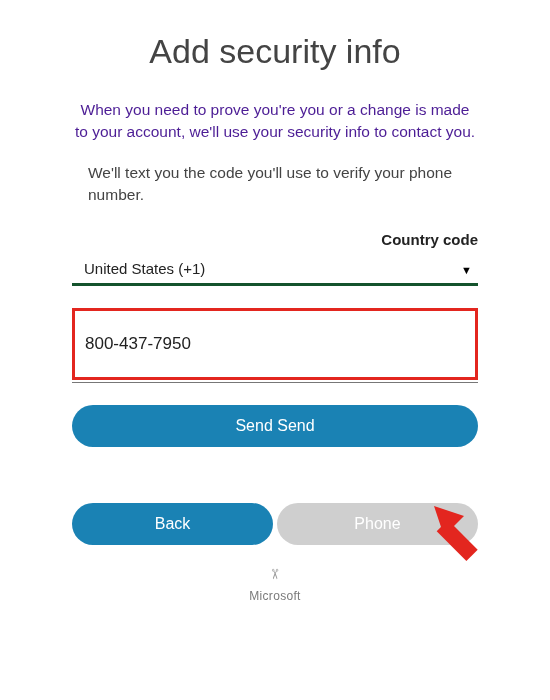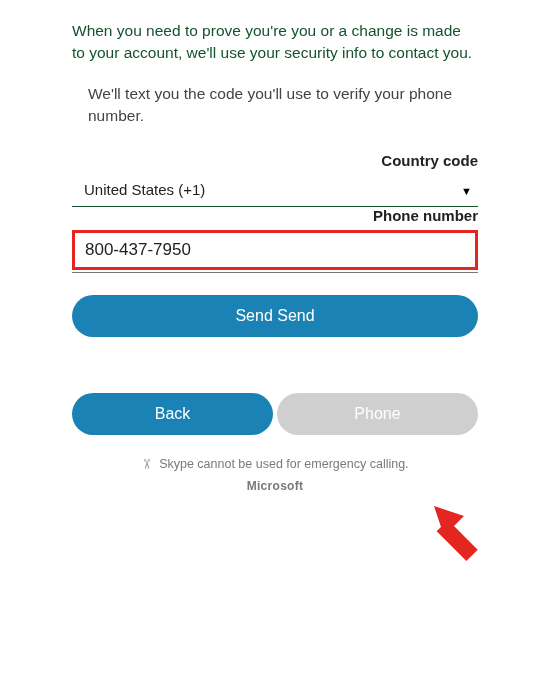--- a/index.html
+++ b/index.html
@@ -17,61 +17,63 @@
     .page-title {
       font-size: 34px;
       font-weight: 300;
       color: #444;
       text-align: center;
       margin-top: 12px;
       margin-bottom: 28px;
     }
     .intro-text {
       font-size: 15.5px;
-      color: #14532d;
+      color: #4c1d95;
       line-height: 1.45;
       margin-bottom: 18px;
+      text-align: center;
     }
     .helper-text {
       font-size: 15.5px;
       color: #444;
       line-height: 1.45;
       margin-bottom: 24px;
       margin-left: 16px;
     }
     .field-label {
       font-weight: 700;
       font-size: 15px;
       color: #222;
       margin-bottom: 6px;
       display: block;
       text-align: right;
     }
     .select-wrap {
       position: relative;
-      border-bottom: 1px solid #14532d;
+      border-bottom: 3px solid #14532d;
       height: 32px;
+      margin-bottom: 22px;
     }
     .select-value {
       position: absolute;
       left: 12px;
       top: 6px;
       font-size: 15px;
       color: #222;
     }
     .select-caret {
       position: absolute;
       right: 6px;
       top: 10px;
       font-size: 11px;
       color: #000;
     }
     .phone-input-wrap {
       border: 3px solid #e3261f;
-      padding: 7px 10px;
+      padding: 23px 10px;
       margin-bottom: 2px;
     }
     .phone-input {
       width: 100%;
       border: none;
       outline: none;
       font-size: 17px;
       color: #222;
       background: transparent;
     }
@@ -122,63 +124,62 @@
     }
     .wrench-icon {
       font-size: 14px;
       color: #9a9a9a;
       transform: rotate(90deg);
       display: inline-block;
     }
     .brand {
       margin-top: 6px;
       font-size: 12px;
-      font-weight: 700;
+      font-weight: 400;
       color: #7a7a7a;
       letter-spacing: 0.3px;
     }
     .annotation-arrow {
       position: absolute;
       left: 430px;
       top: 502px;
       pointer-events: none;
     }
   </style>
 </head>
 <body>
 
 <div class="container">
+  <h1 class="page-title">Add security info</h1>
 
   <p class="intro-text">When you need to prove you're you or a change is made to your account, we'll use your security info to contact you.</p>
 
   <p class="helper-text">We'll text you the code you'll use to verify your phone number.</p>
 
   <label class="field-label">Country code</label>
   <div class="select-wrap">
     <span class="select-value">United States (+1)</span>
     <span class="select-caret">▼</span>
   </div>
 
-  <label class="field-label">Phone number</label>
   <div class="phone-input-wrap">
     <input class="phone-input" type="text" value="800-437-7950" style="">
   </div>
   <div class="phone-underline"></div>
 
   <button class="btn btn-primary">Send Send</button>
 
   <div class="btn-row">
     <button class="btn btn-back">Back</button>
     <button class="btn btn-next">Phone</button>
   </div>
 
   <div class="footer">
     <div class="disclaimer">
       <span class="wrench-icon">✂</span>
-      <span>Skype cannot be used for emergency calling.</span>
     </div>
     <div class="brand">Microsoft</div>
   </div>
 </div>
 
 <svg class="annotation-arrow" width="72" height="72">
   <g fill="#e3261f">
     <polygon points="4,4 34,14 14,34"></polygon>
     <rect x="18" y="18" width="42" height="16" transform="rotate(45 18 18)"></rect>
   </g>

